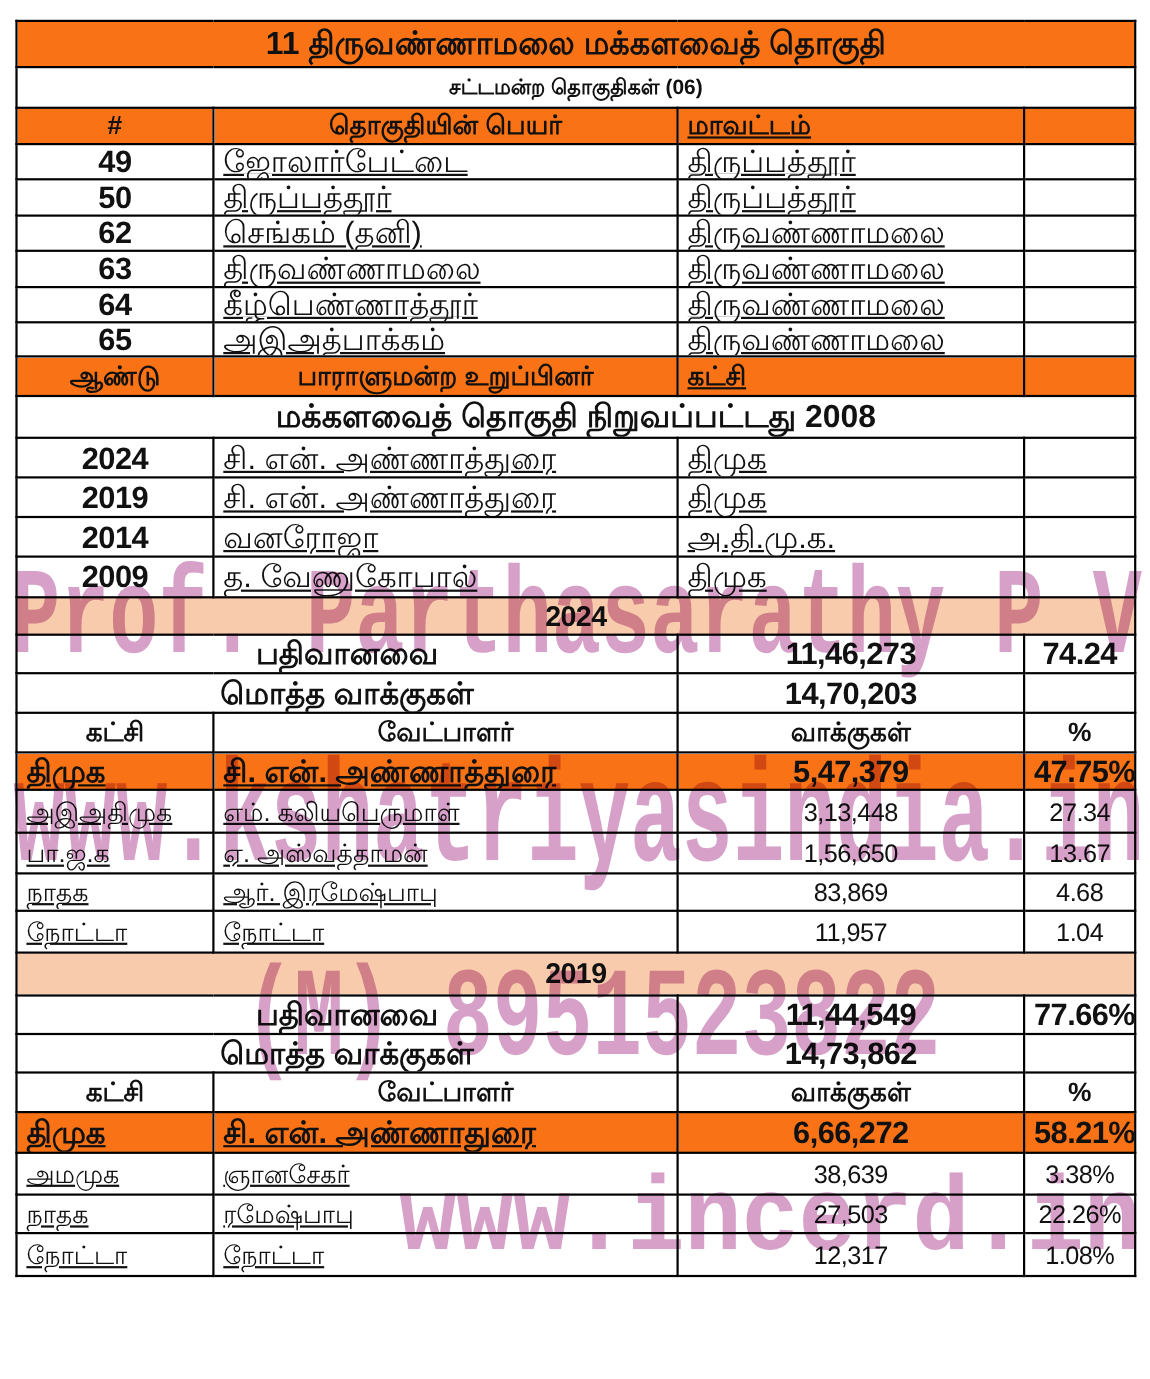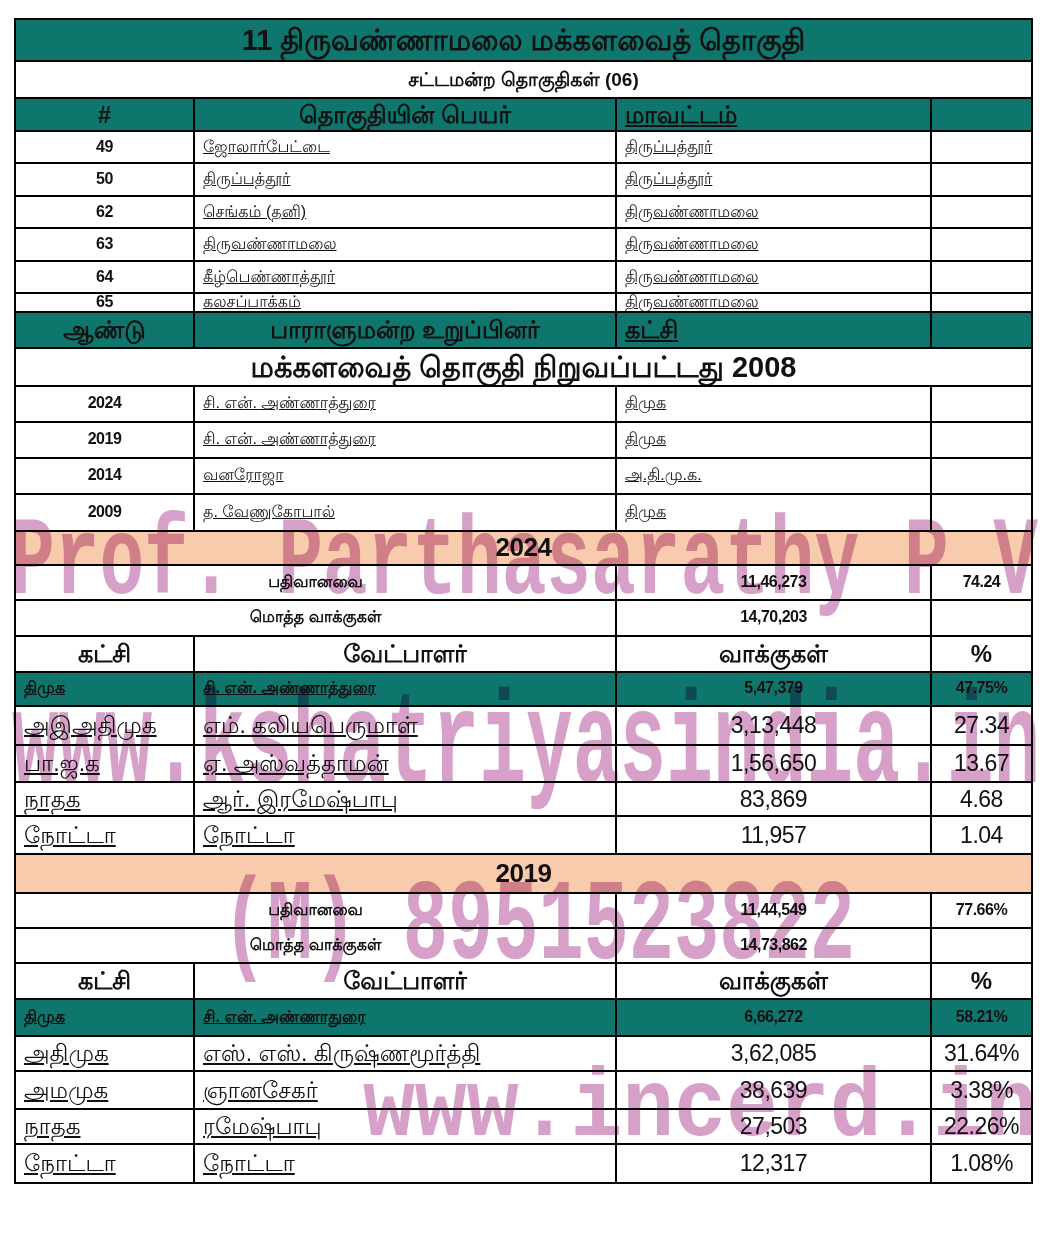--- a/index.html
+++ b/index.html
@@ -22,27 +22,27 @@
     padding: 0 8px;
     font-size: 23px;
     line-height: 1.05;
     color: #111;
     white-space: nowrap;
     overflow: hidden;
   }
   .c { text-align: center; }
   .l { text-align: left; text-decoration: underline; }
   .b { font-weight: bold; }
-  .y { background: #0f766e; }
+  .y { background: #f97316; }
   .p { background: #f8cbad; }
   .blue { color: #0070c0; }
   .fs-title td { font-size: 29px; }
   .fs-sub td { font-size: 19px; }
   .fs-hdr td { font-size: 24px; }
-  .fs-row td { font-size: 16px; }
+  .fs-row td { font-size: 28px; }
   .fs-note td { font-size: 29px; }
   .fs-year td { font-size: 26px; }
   .n { letter-spacing: -0.5px; }
   .wm {
     position: absolute;
     font-family: "Liberation Mono", "DejaVu Sans Mono", monospace;
     font-weight: bold;
     color: #d6a0c8;
     mix-blend-mode: multiply;
     white-space: nowrap;
@@ -106,21 +106,21 @@
     <td></td>
   </tr>
   <tr class="fs-row" style="height:32px">
     <td class="c b blue n">64</td>
     <td class="l blue">கீழ்பெண்ணாத்தூர்</td>
     <td class="l blue">திருவண்ணாமலை</td>
     <td></td>
   </tr>
   <tr class="fs-row" style="height:16px">
     <td class="c b blue n">65</td>
-    <td class="l blue">கலசப்பாக்கம்</td>
+    <td class="l blue">அஇஅத்பாக்கம்</td>
     <td class="l blue">திருவண்ணாமலை</td>
     <td></td>
   </tr>
 
   <tr class="fs-hdr" style="height:36px">
     <td class="y c b">ஆண்டு</td>
     <td class="y c b">பாராளுமன்ற உறுப்பினர்</td>
     <td class="y l b">கட்சி</td>
     <td class="y"></td>
   </tr>
@@ -221,26 +221,20 @@
     <td class="c b">வேட்பாளர்</td>
     <td class="c b">வாக்குகள்</td>
     <td class="c b">%</td>
   </tr>
   <tr class="fs-row" style="height:37px">
     <td class="y l b">திமுக</td>
     <td class="y l b">சி. என். அண்ணாதுரை</td>
     <td class="y c b n">6,66,272</td>
     <td class="y c b n">58.21%</td>
   </tr>
-  <tr style="height:35px">
-    <td class="l">அதிமுக</td>
-    <td class="l">எஸ். எஸ். கிருஷ்ணமூர்த்தி</td>
-    <td class="c n">3,62,085</td>
-    <td class="c n">31.64%</td>
-  </tr>
   <tr style="height:38px">
     <td class="l">அமமுக</td>
     <td class="l">ஞானசேகர்</td>
     <td class="c n">38,639</td>
     <td class="c n">3.38%</td>
   </tr>
   <tr style="height:35px">
     <td class="l">நாதக</td>
     <td class="l">ரமேஷ்பாபு</td>
     <td class="c n">27,503</td>

